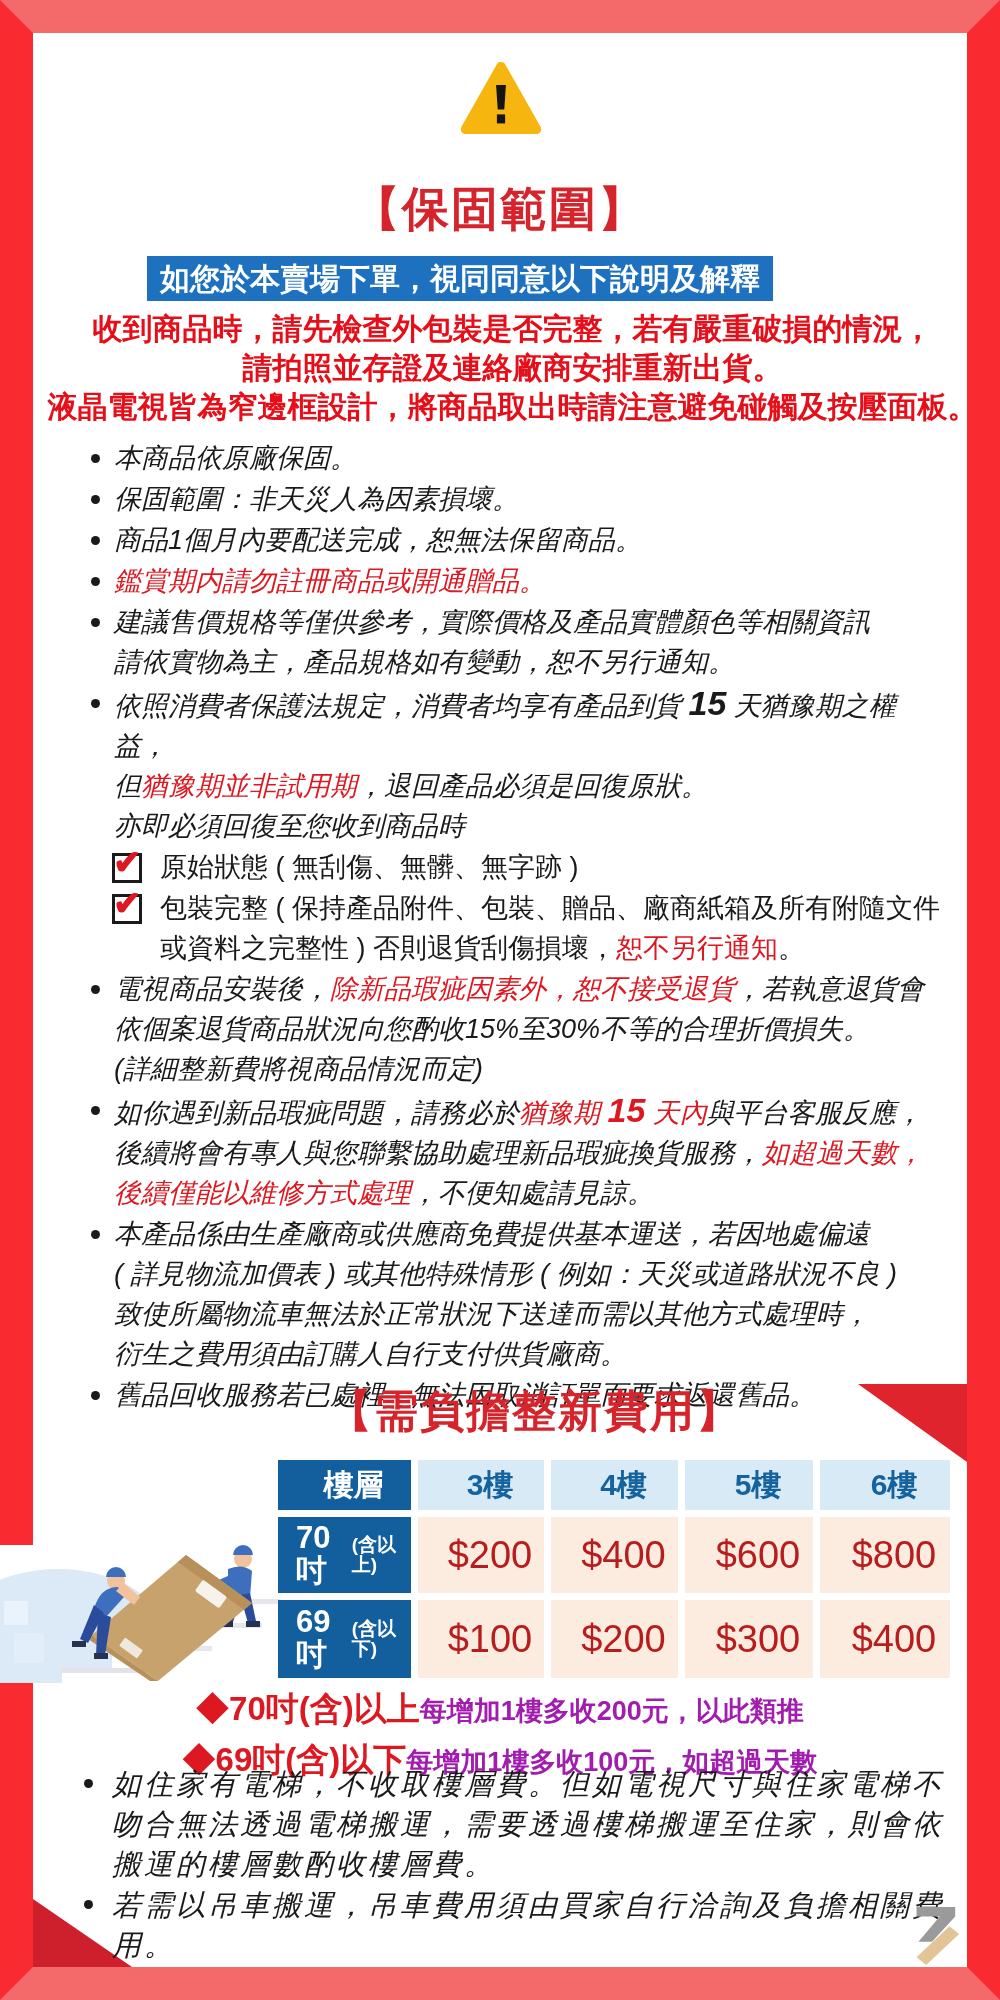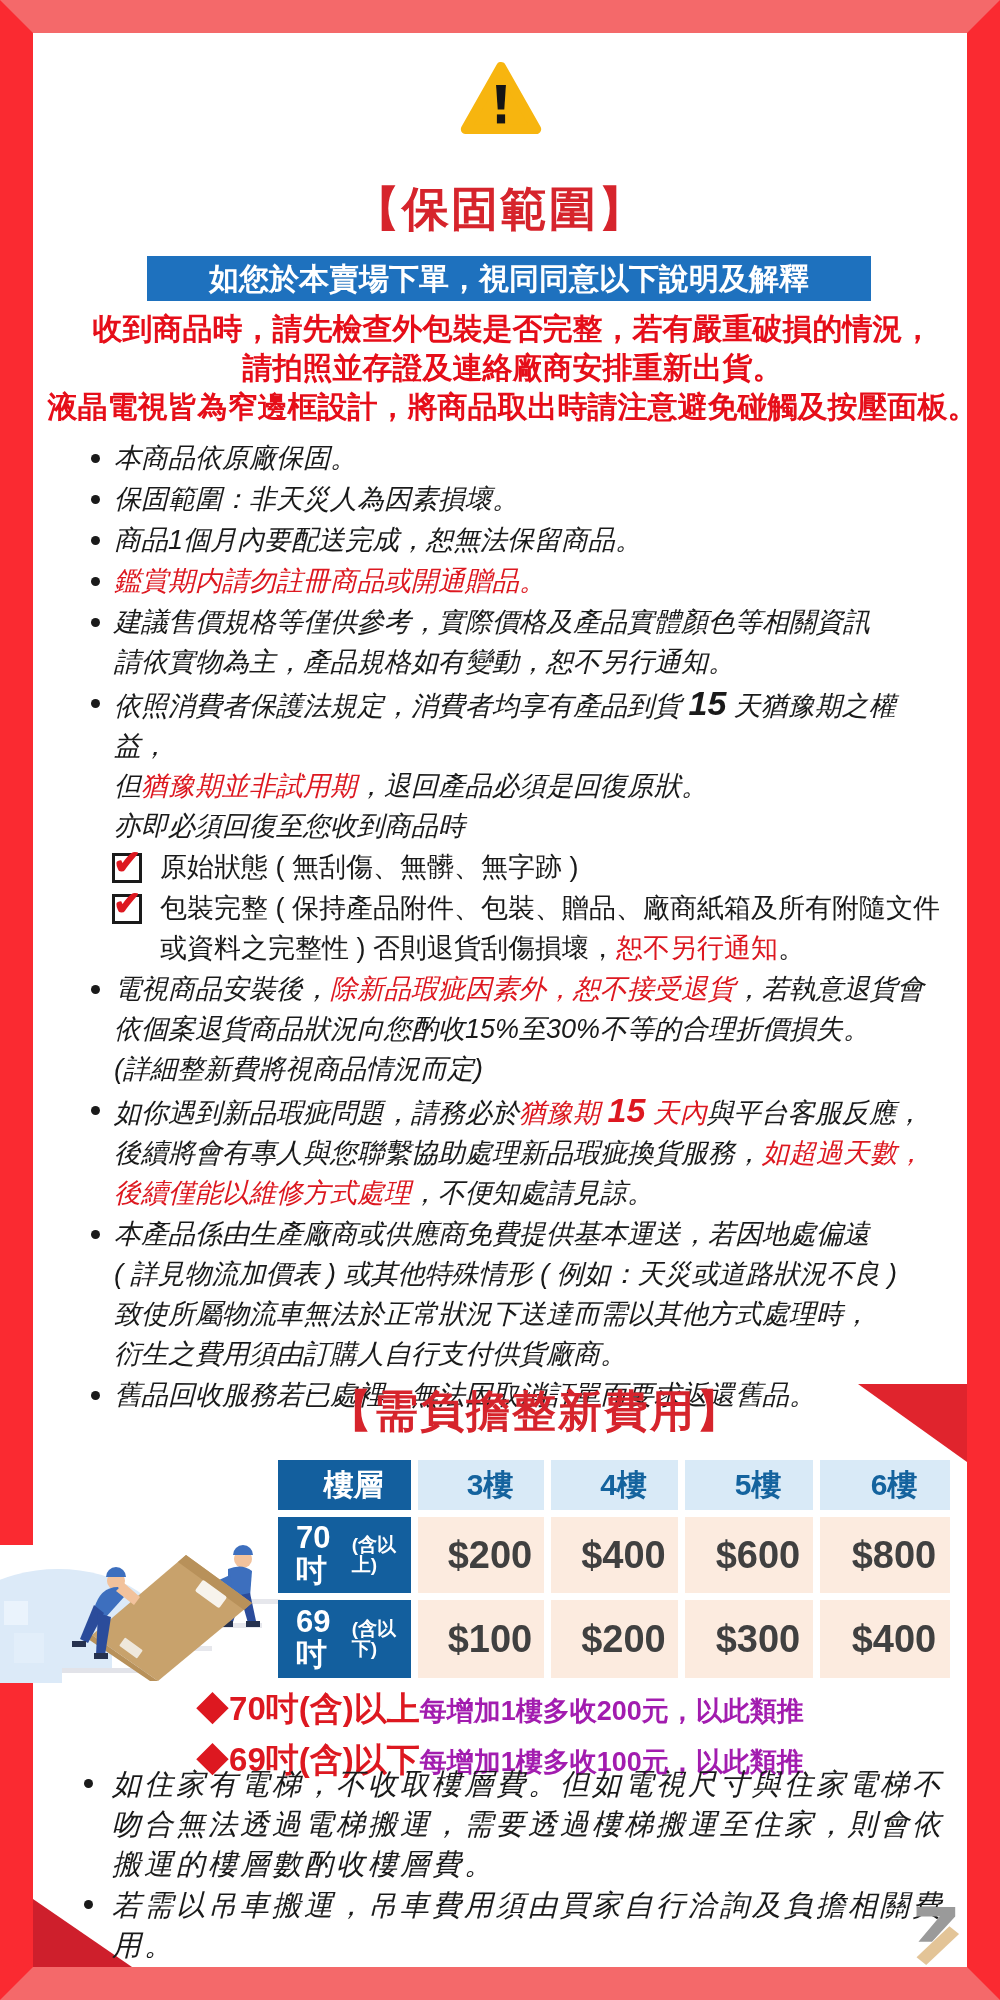--- a/index.html
+++ b/index.html
@@ -15,21 +15,21 @@
              clip-path:polygon(33px 0,calc(100% - 33px) 0,100% 100%,0 100%);}
   .ribbon-tr{position:absolute;left:858px;top:1384px;width:109px;height:78px;background:#E0242D;
              clip-path:polygon(0 0,100% 0,100% 100%);}
   .corner-accent{position:absolute;left:33px;top:1899px;width:99px;height:68px;background:#CE1F2C;
              clip-path:polygon(0 0,100% 100%,0 100%);}
 
   
   .warn-icon{position:absolute;left:460px;top:60px;}
   .main-title{position:absolute;left:33px;top:178px;width:934px;margin:0;text-align:center;
               font-size:47px;font-weight:700;color:#D6242C;letter-spacing:2px;}
-  .banner{position:absolute;left:147px;top:256px;width:724px;height:45px;background:#1E71BE;
+  .banner{position:absolute;left:147px;top:256px;width:626px;height:45px;background:#1E71BE;
           color:#ffffff;font-weight:700;font-size:30px;line-height:45px;text-align:center;}
   .warning-lines{position:absolute;left:33px;top:309px;width:959px;text-align:center;
                  color:#E60E19;font-weight:700;font-size:30px;line-height:39px;}
 
   
   .terms{position:absolute;left:84px;top:438px;width:856px;font-size:27px;line-height:40px;color:#1a1a1a;}
   .item{position:relative;margin-bottom:1px;}
   .item .txt{white-space:pre-line;}
   .bullet{padding-left:30px;font-style:italic;}
   .bullet::before{content:"";position:absolute;left:7px;top:16px;width:9px;height:9px;
@@ -47,21 +47,21 @@
   .floor-table{position:absolute;left:278px;top:1460px;display:grid;
                grid-template-columns:133px 126px 127px 128px 130px;
                grid-template-rows:50px 76px 78px;gap:7px;}
   .cell{display:flex;align-items:center;justify-content:center;padding-left:18px;}
   .th-dark,.lab{background:#135F9E;color:#ffffff;font-weight:700;}
   .th-dark{font-size:30px;}
   .th-light{background:#D9EAF7;color:#14639E;font-weight:700;font-size:30px;}
   .lab{flex-direction:row;line-height:1.05;}
   .lab .size{font-size:31px;}
   .lab .sub{font-size:19px;font-weight:700;}
-  .price{background:#FCEBDF;color:#404040;font-weight:700;font-size:38px;}
+  .price{background:#FCEBDF;color:#b91c1c;font-weight:400;font-size:38px;}
 
   .size-notes{position:absolute;left:33px;top:1686px;width:934px;text-align:center;}
   .note{line-height:45px;}
   .note .em{color:#DD1820;font-weight:700;font-size:33px;}
   .note .rest{color:#a21caf;font-weight:700;font-size:27px;}
 
   .bottom-terms{position:absolute;left:78px;top:1764px;width:868px;font-size:29px;
                 line-height:40px;letter-spacing:3px;color:#1a1a1a;}
   .bottom-terms .bullet{padding-left:34px;}
   .bottom-terms .bullet::before{left:6px;top:15px;}
@@ -184,21 +184,21 @@
         <span class="sub">(含以下)</span>
       </div>
       <div class="cell price">$100</div>
       <div class="cell price">$200</div>
       <div class="cell price">$300</div>
       <div class="cell price">$400</div>
     </div>
 
   <div class="size-notes" id="size-notes">
       <div class="note"><span class="em">◆70吋(含)以上</span><span class="rest">每增加1樓多收200元，以此類推</span></div>
-      <div class="note"><span class="em">◆69吋(含)以下</span><span class="rest">每增加1樓多收100元，以此類推</span></div>
+      <div class="note"><span class="em">◆69吋(含)以下</span><span class="rest">每增加1樓多收100元，如超過天數</span></div>
     </div>
 
   <div class="bottom-terms" id="bottom-terms">
       <div class="item bullet"><span class="txt"><span class="">如住家有電梯，不收取樓層費。但如電視尺寸與住家電梯不
 吻合無法透過電梯搬運，需要透過樓梯搬運至住家，則會依
 搬運的樓層數酌收樓層費。</span></span></div>
       <div class="item bullet"><span class="txt"><span class="">若需以吊車搬運，吊車費用須由買家自行洽詢及負擔相關費
 用。</span></span></div>
     </div>
 

